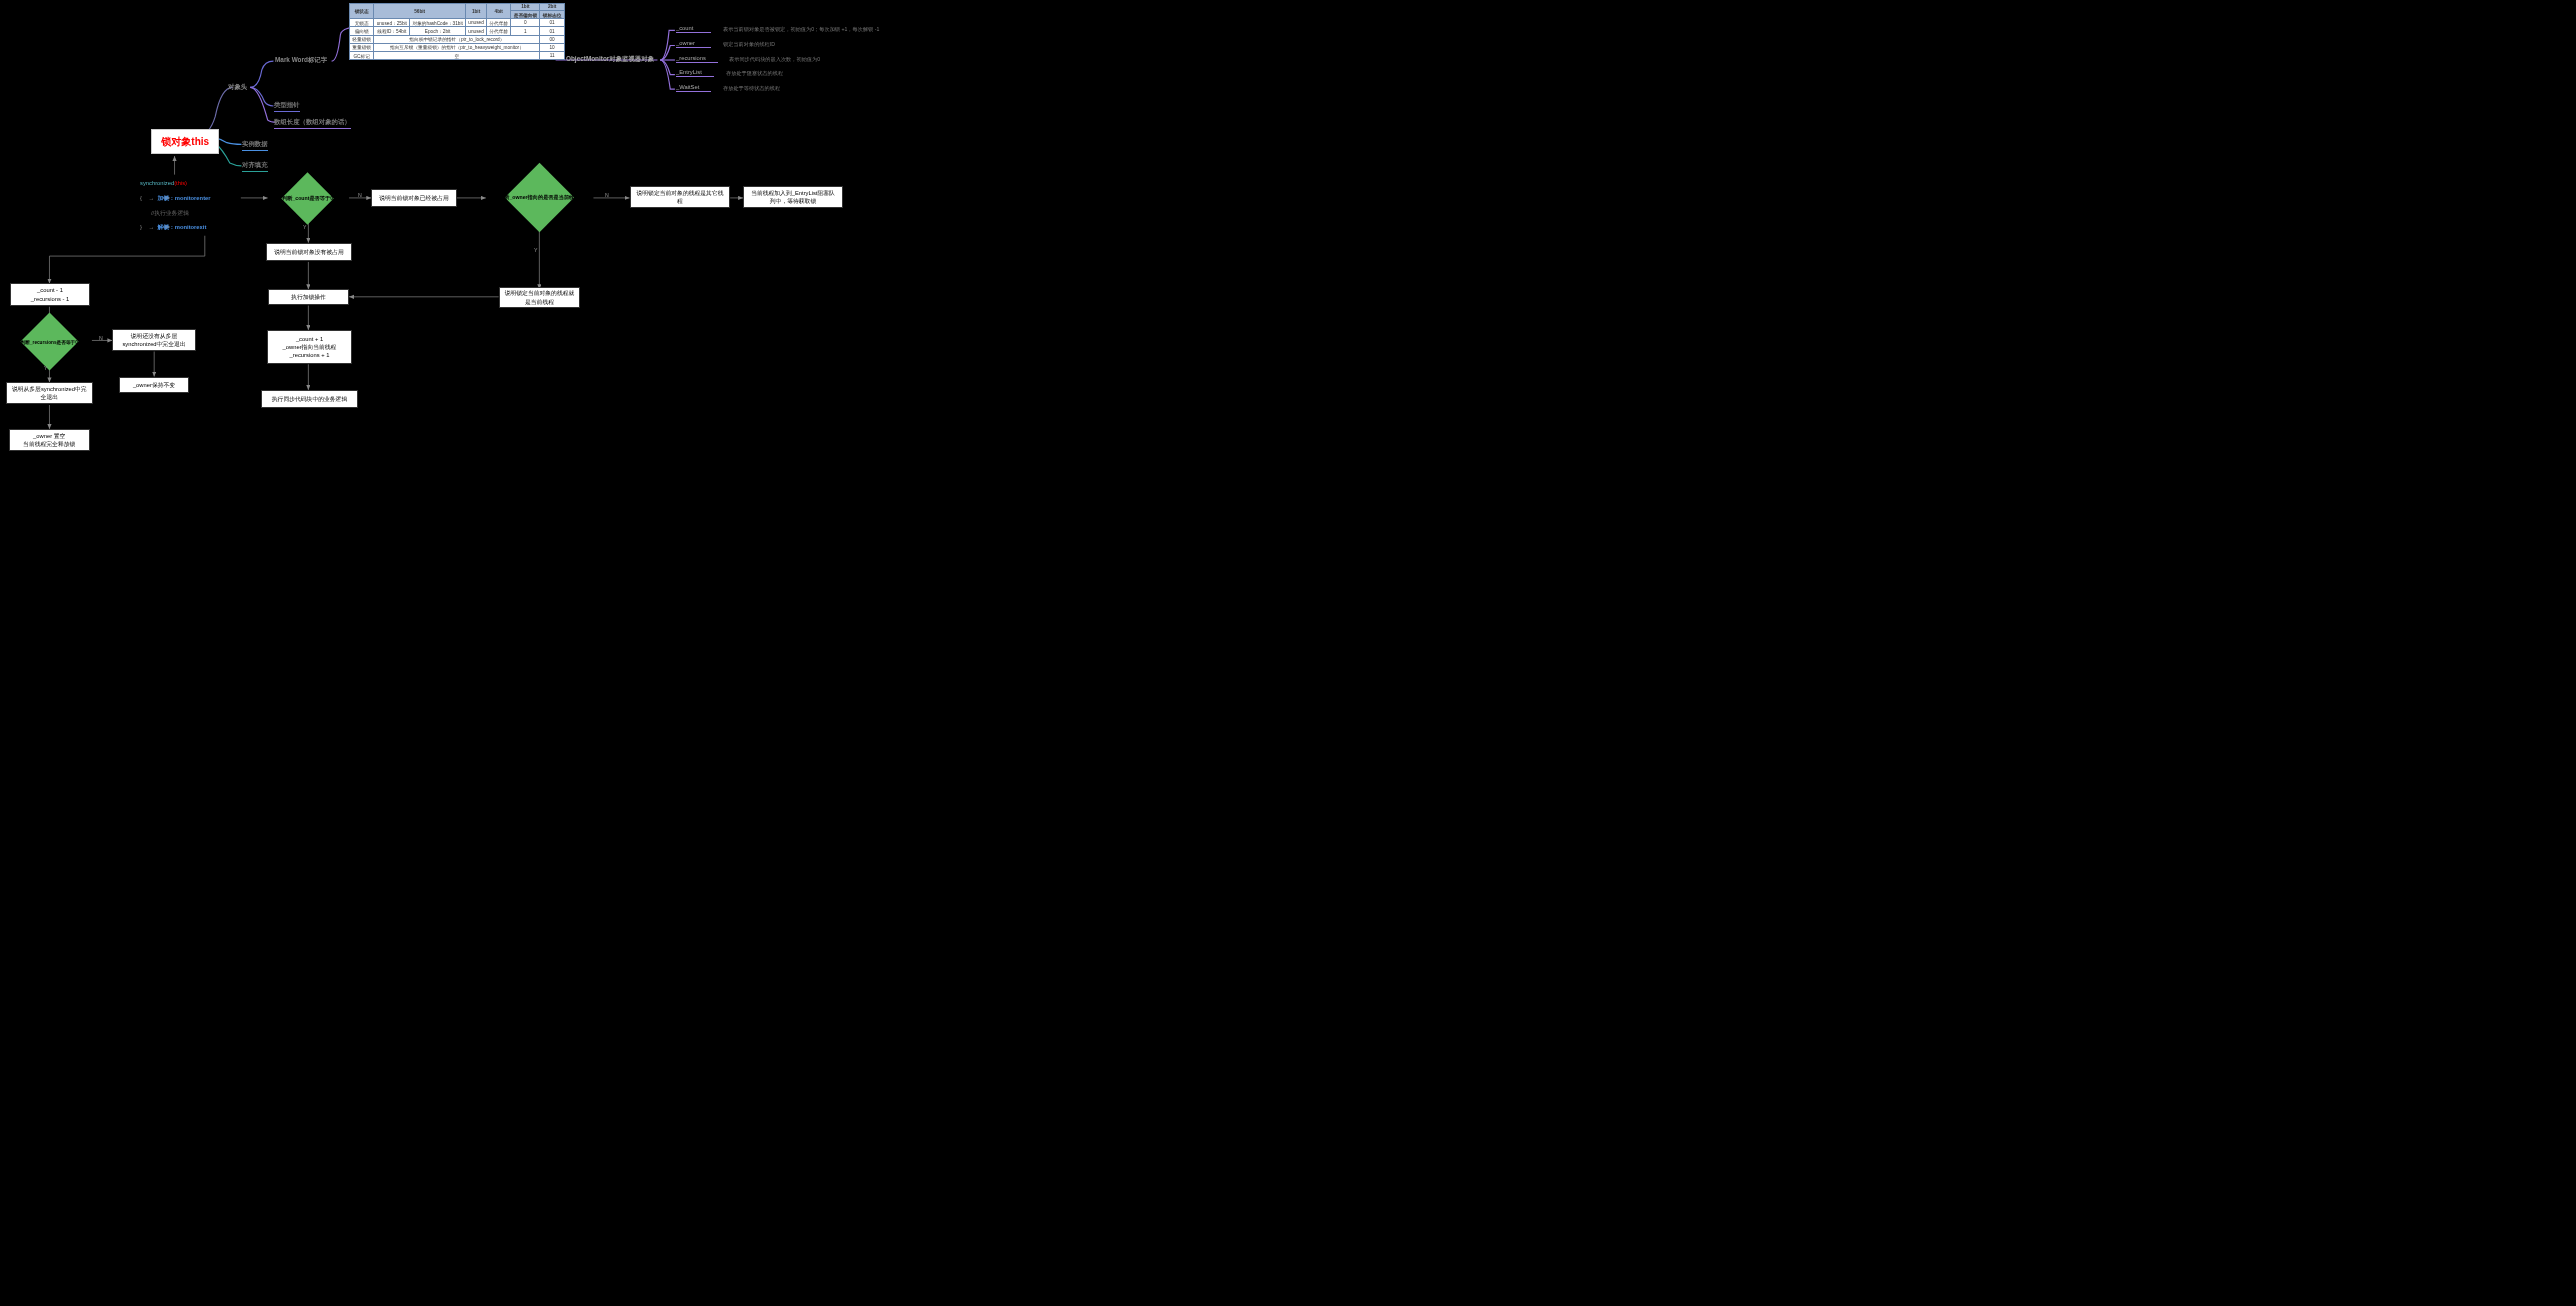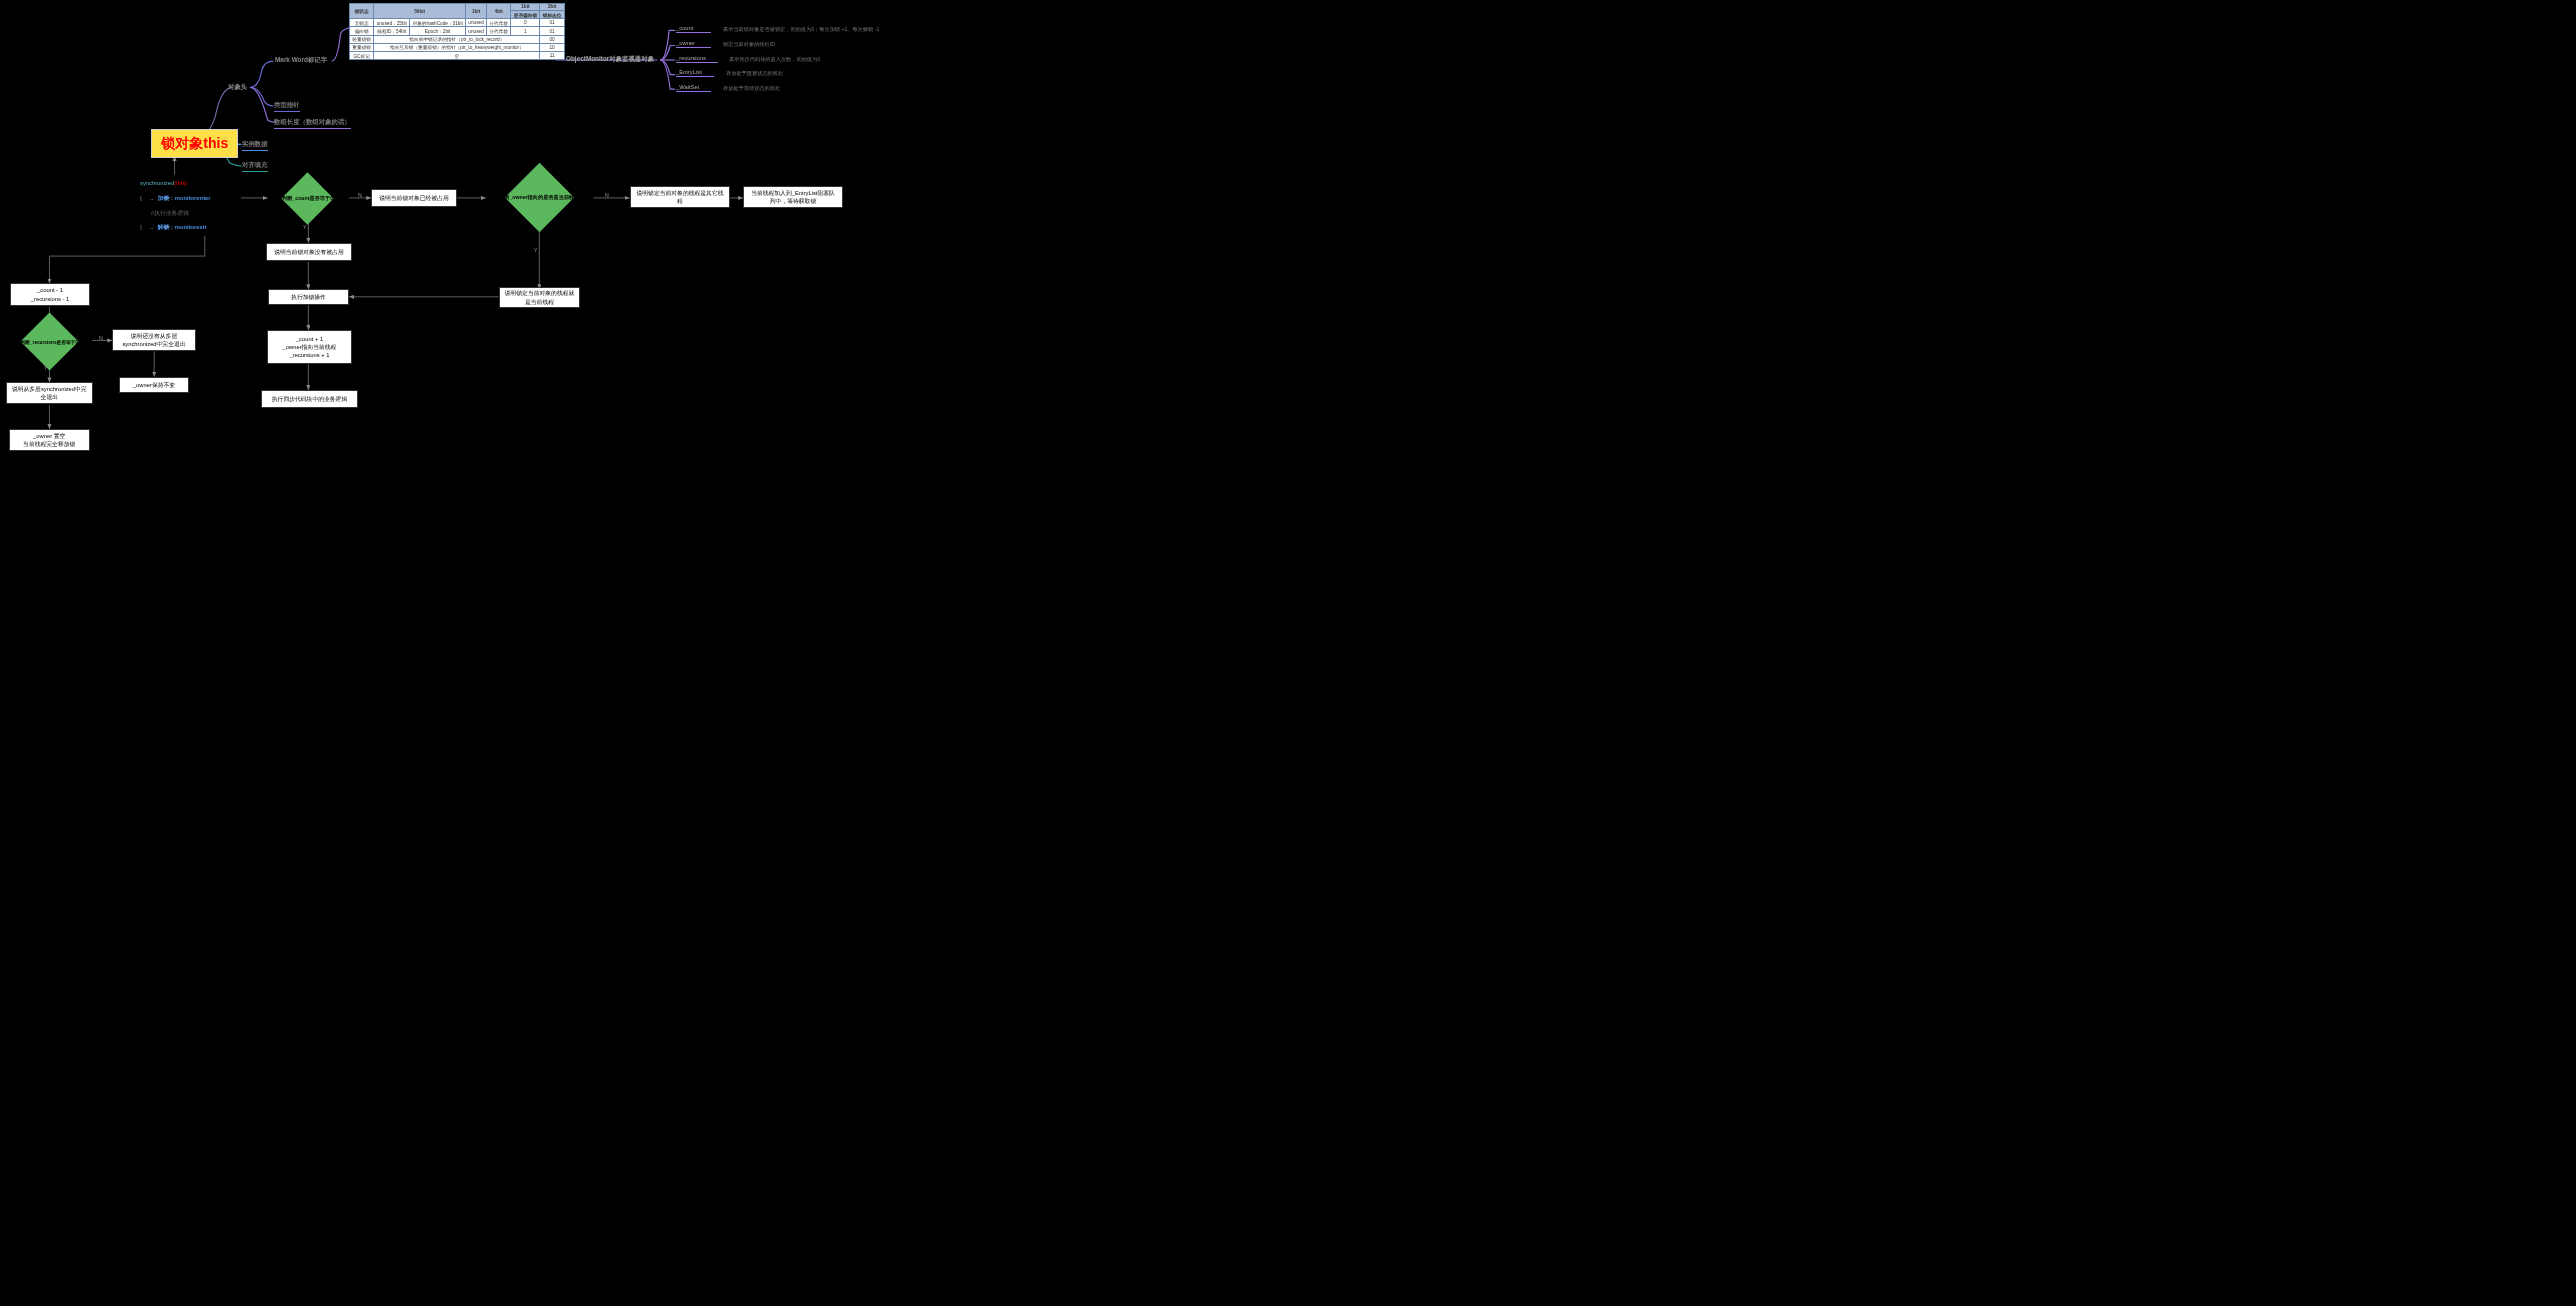--- a/index.html
+++ b/index.html
@@ -2,21 +2,21 @@
 <html style="font-size:9.3px"><head>
 <meta charset="utf-8">
 <style>
 *{box-sizing:border-box;margin:0;padding:0;}
 body{background:#000;font-family:"Microsoft YaHei",Arial,sans-serif;position:relative;width:896px;height:454px;overflow:hidden;}
 .box{position:absolute;background:#fff;border:0.6px solid #333;padding:2.3px 4.7px;text-align:center;font-size:5.8px;line-height:1.4;display:flex;align-items:center;justify-content:center;flex-direction:column;}
 .diamond{position:absolute;background:#5cb85c;color:#000;transform:rotate(45deg);display:flex;align-items:center;justify-content:center;}
 .diamond>span{transform:rotate(-45deg);font-size:5.2px;font-weight:bold;text-align:center;white-space:nowrap;}
 .label{position:absolute;color:#888;font-size:6.4px;font-weight:bold;}
 .edge-label{position:absolute;color:#999;font-size:5.2px;}
-.root-box{position:absolute;background:#fde047;color:red;font-weight:bold;padding:4.7px 9.3px;border:0.6px solid #ccc;font-size:14px;}
+.root-box{position:absolute;background:#ffffff;color:red;font-weight:bold;padding:4.7px 9.3px;border:0.6px solid #ccc;font-size:10px;}
 .code-line{position:absolute;color:#888;font-size:5.8px;}
 .code-line .kw{color:#56b6c2;}
 .code-line .this{color:red;}
 .code-line .act{color:#4a90e2;font-weight:bold;}
 svg{position:absolute;inset:0;width:100%;height:100%;pointer-events:none;}
 .arrow{stroke:#888;stroke-width:1.2;fill:none;marker-end:url(#ah);}
 .curve{stroke-width:2;fill:none;}
 .tbl{position:absolute;border-collapse:collapse;font-size:4.7px;background:#fff;color:#333;}
 .tbl th,.tbl td{border:0.6px solid #6a89b0;padding:0.6px 2.3px;text-align:center;}
 .tbl th{background:#a8bcd8;}

